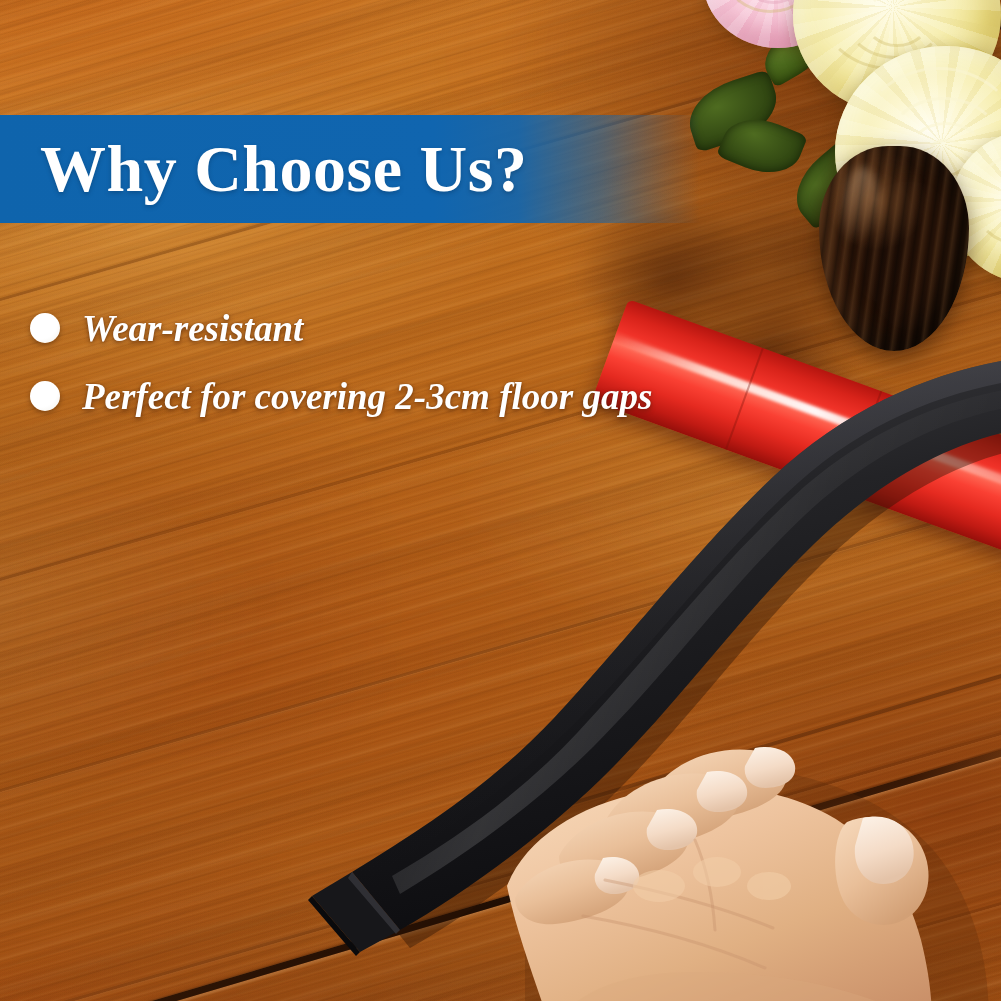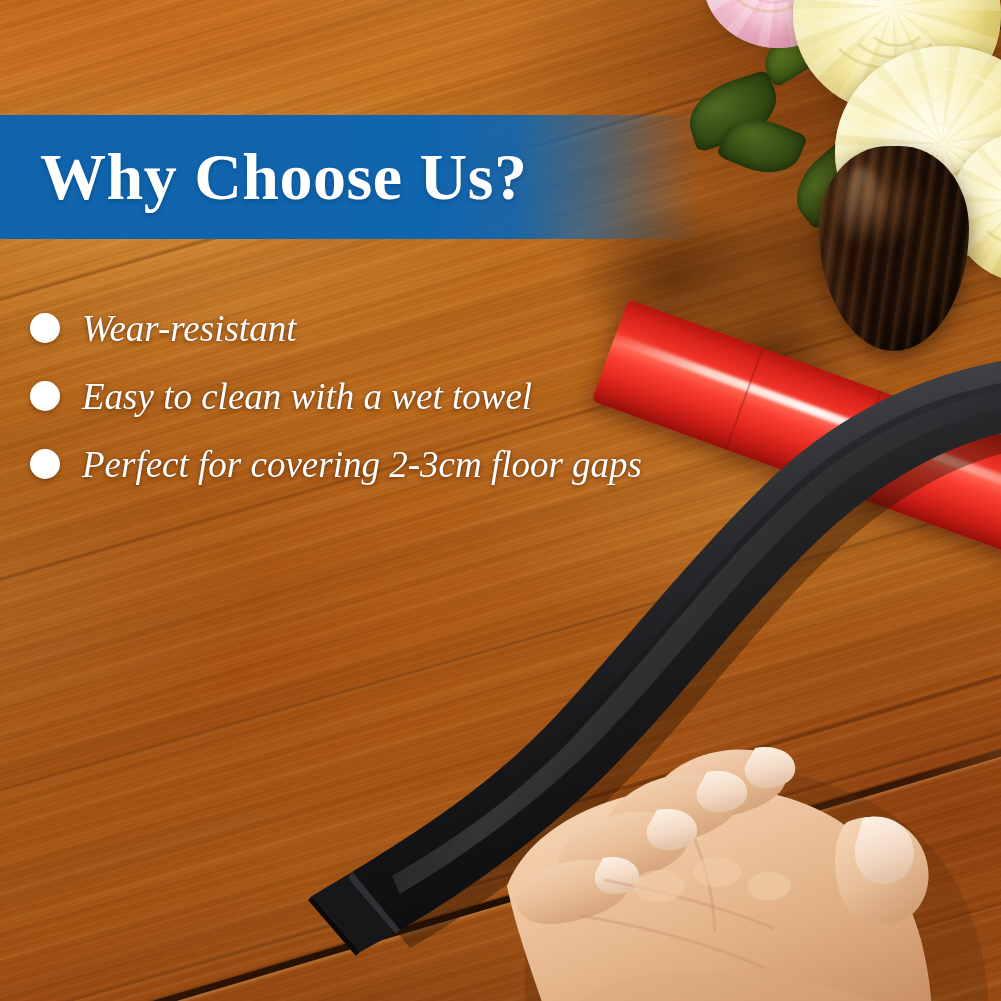--- a/index.html
+++ b/index.html
@@ -282,21 +282,21 @@
   
   .black-curve{position:absolute;left:0;top:0;width:1001px;height:1001px;}
 
   
   .hand{position:absolute;left:455px;top:690px;width:560px;height:330px;}
 
   
   .banner{
     position:absolute;
     left:0;top:115px;
-    width:700px;height:124px;
+    width:700px;height:108px;
     display:flex;align-items:center;
     background:linear-gradient(90deg,
       #0f64ac 0%,
       #1065af 62%,
       rgba(16,101,175,.92) 74%,
       rgba(16,101,175,.55) 86%,
       rgba(16,101,175,.18) 95%,
       rgba(16,101,175,0) 100%);
   }
   .banner-title{
@@ -325,21 +325,21 @@
     width:30px;height:30px;border-radius:50%;
     background:radial-gradient(circle at 36% 32%, #ffffff 0%, #ffffff 58%, #f0efe9 100%);
     box-shadow:0 2px 5px rgba(60,26,6,.45);
     flex:0 0 auto;
   }
   .bullet-text{
     margin-left:22px;
     color:#ffffff;
     font-size:37px;
     font-style:italic;
-    font-weight:400;
+    font-weight:700;
     line-height:1;
     white-space:nowrap;
     text-shadow:0 2px 5px rgba(70,30,8,.55), 0 0 2px rgba(70,30,8,.35);
   }
 </style>
 </head>
 <body>
 
 <div class="stage">
 
@@ -578,21 +578,17 @@
     <h1 class="banner-title">Why Choose Us?</h1>
   </div>
 
   <ul class="bullets" style="list-style:none;margin:0;padding:0;">
     <li class="bullet-row">
       <span class="dot"></span>
       <span class="bullet-text">Wear-resistant</span>
     </li>
     <li class="bullet-row">
       <span class="dot"></span>
-      <span class="bullet-text">Easy to clean with a wet towel</span>
-    </li>
-    <li class="bullet-row">
-      <span class="dot"></span>
       <span class="bullet-text">Perfect for covering 2-3cm floor gaps</span>
     </li>
   </ul>
 
 </div>
 
 </body></html>

